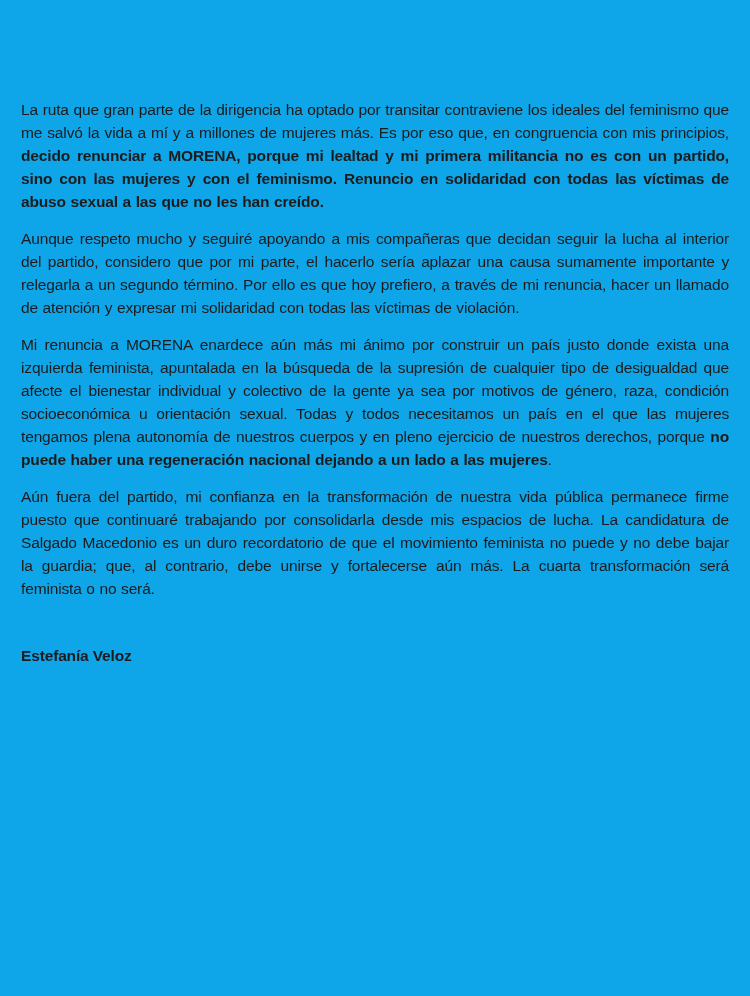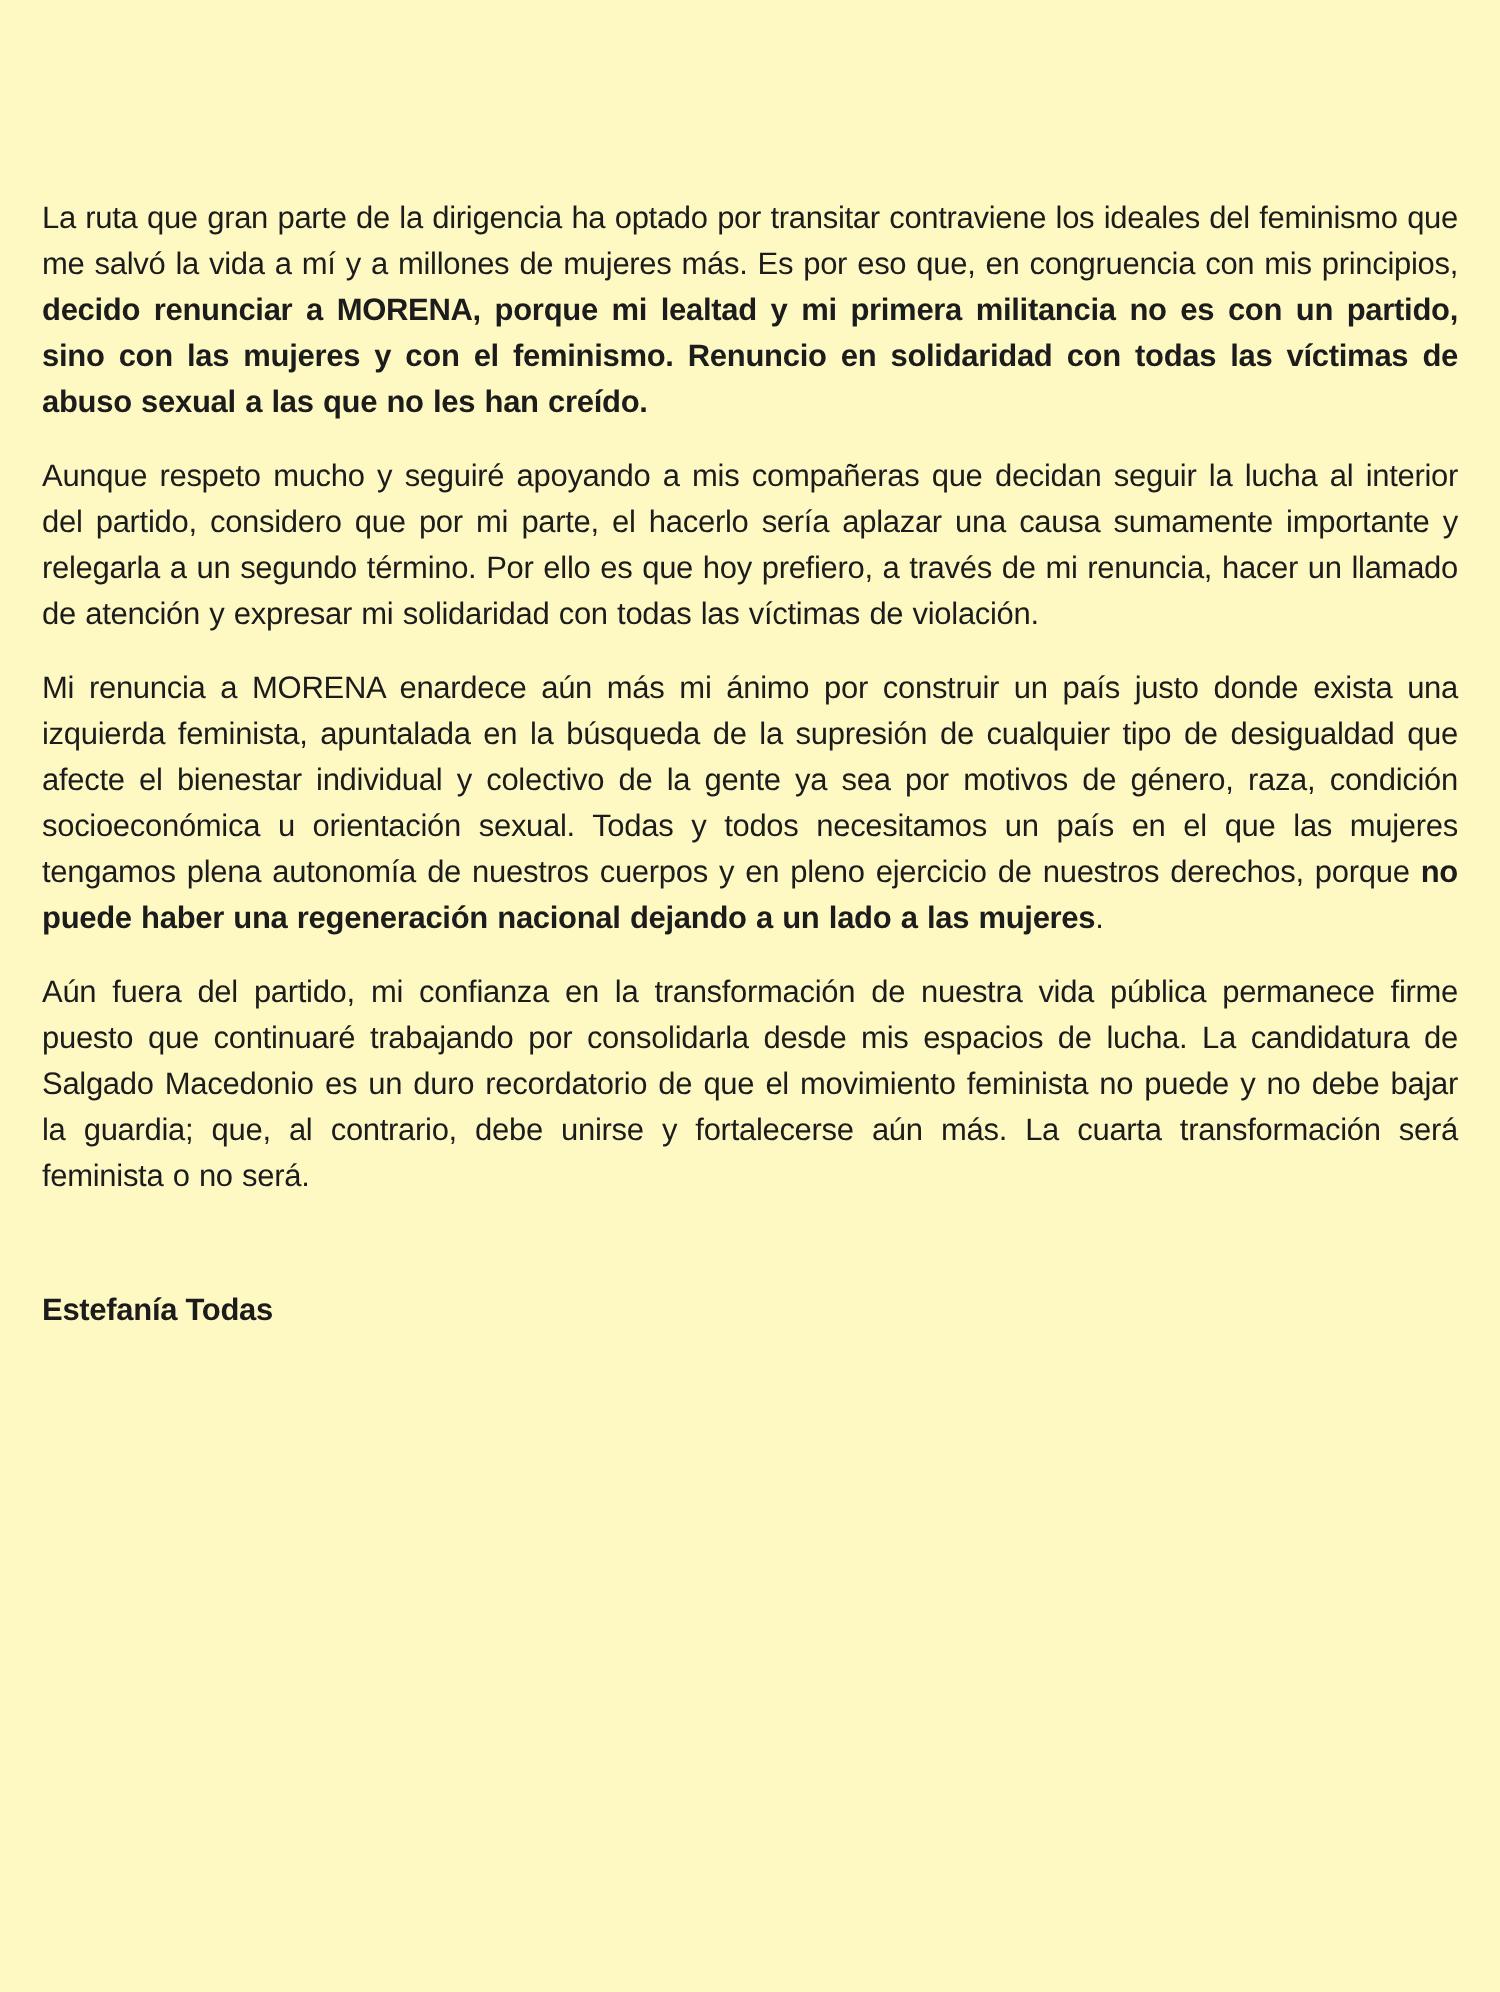--- a/index.html
+++ b/index.html
@@ -10,21 +10,21 @@
   body {
     width: 750px;
     height: 996px;
     overflow: hidden;
     font-family: "Liberation Sans", sans-serif;
   }
   .page {
     box-sizing: border-box;
     width: 750px;
     height: 996px;
-    background: #fef9c3;
+    background: #0ea5e9;
     padding: 98px 21px 0 21px;
   }
   .letter-body p.para {
     margin: 0 0 14px 0;
     text-align: justify;
     font-size: 15.5px;
     line-height: 23px;
     color: #1c1c1c;
     letter-spacing: -0.15px;
     word-spacing: 0.5px;
@@ -44,14 +44,14 @@
 </head>
 <body>
 
 <div class="page">
   <div class="letter-body">
       <p class="para"><span class="">La ruta que gran parte de la dirigencia ha optado por transitar contraviene los ideales del feminismo que me salvó la vida a mí y a millones de mujeres más. Es por eso que, en congruencia con mis principios, </span><span class="bold">decido renunciar a MORENA, porque mi lealtad y mi primera militancia no es con un partido, sino con las mujeres y con el feminismo. Renuncio en solidaridad con todas las víctimas de abuso sexual a las que no les han creído.</span></p>
       <p class="para"><span class="">Aunque respeto mucho y seguiré apoyando a mis compañeras que decidan seguir la lucha al interior del partido, considero que por mi parte, el hacerlo sería aplazar una causa sumamente importante y relegarla a un segundo término. Por ello es que hoy prefiero, a través de mi renuncia, hacer un llamado de atención y expresar mi solidaridad con todas las víctimas de violación.</span></p>
       <p class="para"><span class="">Mi renuncia a MORENA enardece aún más mi ánimo por construir un país justo donde exista una izquierda feminista, apuntalada en la búsqueda de la supresión de cualquier tipo de desigualdad que afecte el bienestar individual y colectivo de la gente ya sea por motivos de género, raza, condición socioeconómica u orientación sexual. Todas y todos necesitamos un país en el que las mujeres tengamos plena autonomía de nuestros cuerpos y en pleno ejercicio de nuestros derechos, porque </span><span class="bold">no puede haber una regeneración nacional dejando a un lado a las mujeres</span><span class="">.</span></p>
       <p class="para"><span class="">Aún fuera del partido, mi confianza en la transformación de nuestra vida pública permanece firme puesto que continuaré trabajando por consolidarla desde mis espacios de lucha. La candidatura de Salgado Macedonio es un duro recordatorio de que el movimiento feminista no puede y no debe bajar la guardia; que, al contrario, debe unirse y fortalecerse aún más. La cuarta transformación será feminista o no será.</span></p>
     </div>
-  <div class="signature">Estefanía Todas</div>
+  <div class="signature">Estefanía Veloz</div>
 </div>
 
 </body></html>

